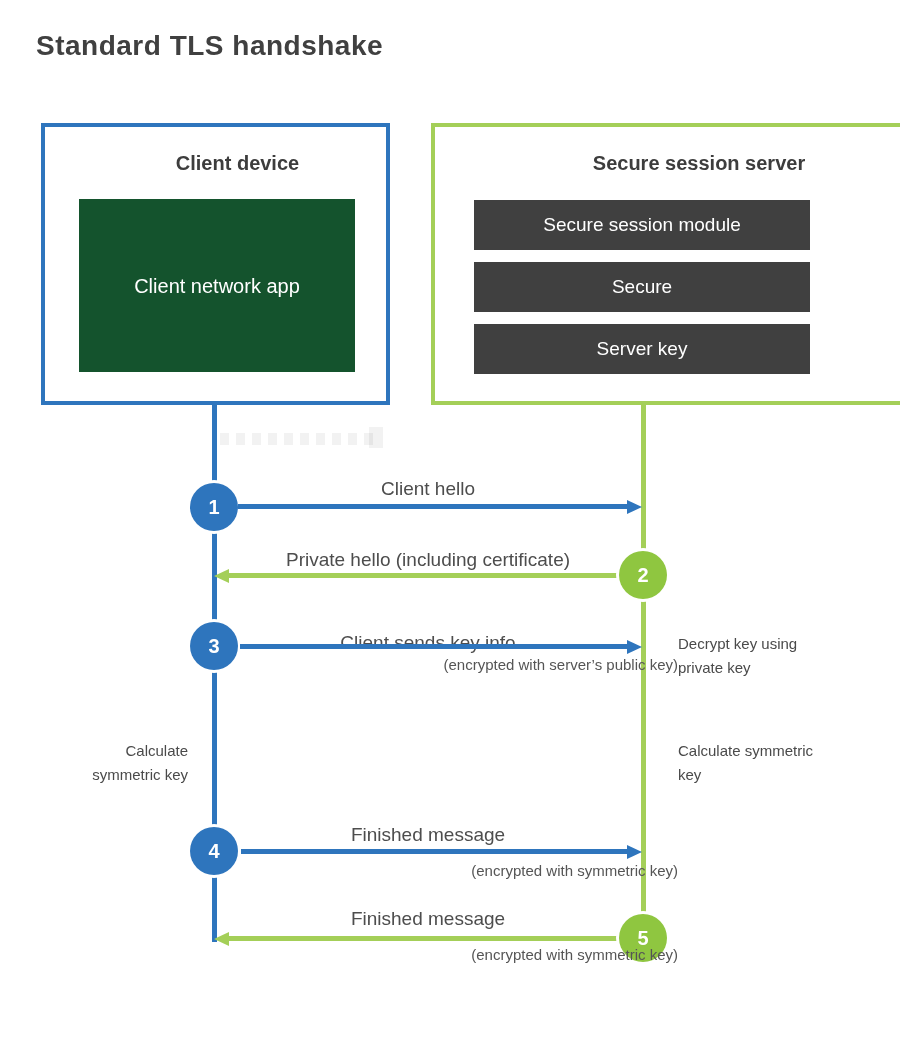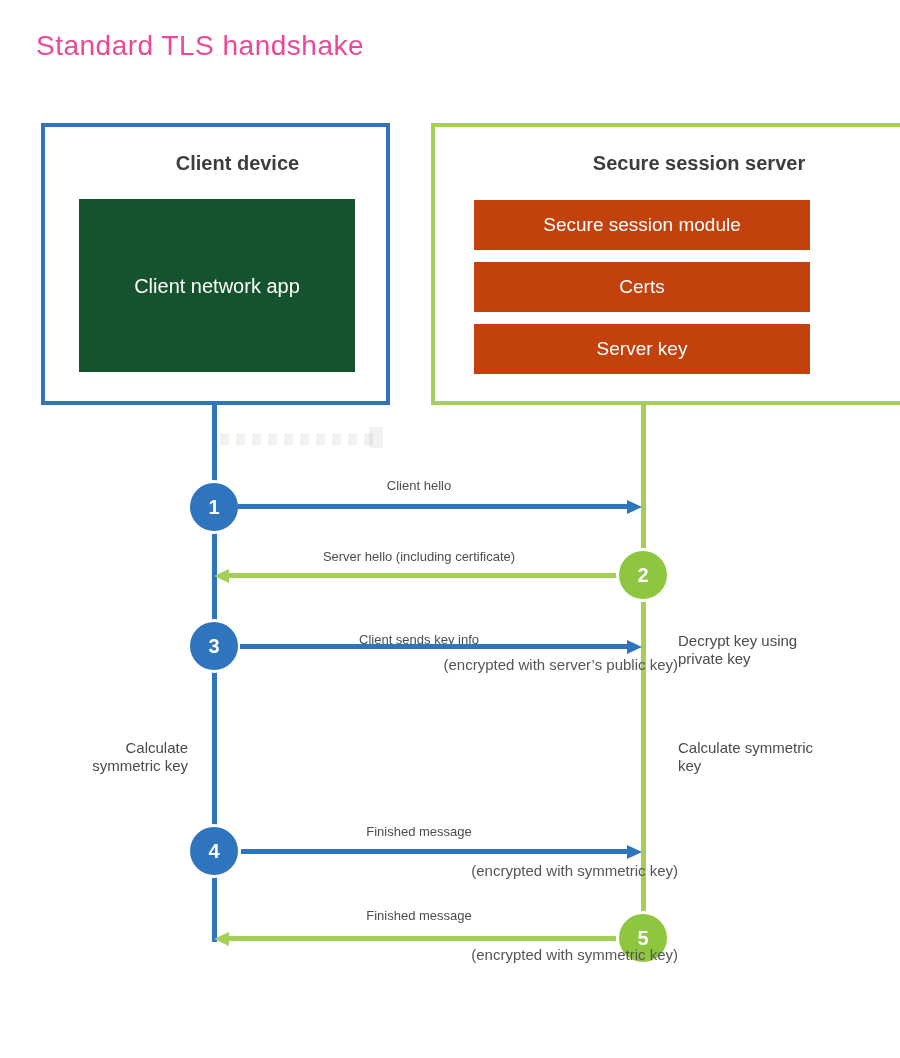--- a/index.html
+++ b/index.html
@@ -1,39 +1,39 @@
 <!DOCTYPE html>
 <html><head>
 <meta charset="utf-8">
 <style>
   html,body{margin:0;padding:0;background:#ffffff;}
   .canvas{
     position:relative;width:900px;height:1058px;background:#ffffff;overflow:hidden;
     font-family:"Liberation Sans",sans-serif;
   }
   .page-title{
-    position:absolute;left:36px;top:30px;font-size:28px;font-weight:400;
-    color:#ec4899;letter-spacing:.5px;
+    position:absolute;left:36px;top:30px;font-size:28px;font-weight:700;
+    color:#404040;letter-spacing:.5px;
   }
   
   .actor-box{position:absolute;top:123px;height:282px;background:#fff;box-sizing:border-box;}
   .client-box{left:41px;width:349px;border:4px solid #2e75bd;}
   .server-box{left:431px;width:492px;border:4px solid #a4cf58;}
   .actor-heading{
     position:absolute;left:0;right:0;top:25px;text-align:center;
     font-size:20px;font-weight:700;color:#3d3d3d;margin-left:44px;
   }
   .client-app{
     position:absolute;left:34px;top:72px;width:276px;height:173px;background:#14532d;
     display:flex;align-items:center;justify-content:center;text-align:center;
     color:#ffffff;font-size:20px;line-height:1.5;padding:0 34px;box-sizing:border-box;
   }
   .server-bars{position:absolute;left:39px;top:73px;width:336px;}
   .server-bar{
-    height:50px;margin-bottom:12px;background:#c2410c;color:#ffffff;
+    height:50px;margin-bottom:12px;background:#404040;color:#ffffff;
     display:flex;align-items:center;justify-content:center;font-size:19px;
   }
   
   .vline{position:absolute;width:5px;top:405px;}
   .vline-blue{left:212px;height:537px;background:#2e75bd;}
   .vline-green{left:641px;height:533px;background:#a4cf58;}
   
   .ghost-dashes{
     position:absolute;left:220px;top:433px;width:158px;height:12px;
     background:repeating-linear-gradient(90deg,rgba(0,0,0,0.05) 0 9px,transparent 9px 16px);
@@ -52,29 +52,29 @@
   .circle-green{background:#8fc640;}
   
   .hline{position:absolute;height:5px;}
   .hline-blue{background:#2e75bd;}
   .hline-green{background:#a4cf58;}
   .head{position:absolute;width:0;height:0;border-top:7px solid transparent;border-bottom:7px solid transparent;}
   .head-right{border-left:15px solid #2e75bd;}
   .head-left{border-right:15px solid #a4cf58;}
   
   .msg-label{
-    position:absolute;left:169px;width:500px;text-align:center;
-    font-size:13px;color:#4d4d4d;
+    position:absolute;left:178px;width:500px;text-align:center;
+    font-size:19px;color:#4d4d4d;
   }
   .msg-sub{
     position:absolute;left:178px;width:500px;text-align:right;
     font-size:15px;color:#555555;
   }
   .side-note{
-    position:absolute;font-size:15px;line-height:18px;color:#4a4a4a;
+    position:absolute;font-size:15px;line-height:24px;color:#4a4a4a;
   }
   .note-right{left:678px;width:145px;text-align:left;}
   .note-left{left:58px;width:130px;text-align:right;}
 </style>
 </head>
 <body>
 
 <div class="canvas">
 
   <div class="page-title">Standard TLS handshake</div>
@@ -83,39 +83,39 @@
     <div class="actor-heading">Client device</div>
     <div class="client-app">
       <span>Client network app</span>
     </div>
   </div>
 
   <div class="actor-box server-box">
     <div class="actor-heading">Secure session server</div>
     <div class="server-bars">
       <div class="server-bar">Secure session module</div>
-      <div class="server-bar">Certs</div>
+      <div class="server-bar">Secure</div>
       <div class="server-bar">Server key</div>
     </div>
   </div>
 
   <div class="vline vline-blue"></div>
   <div class="vline vline-green"></div>
 
   <div class="ghost-dashes"></div>
   <div class="ghost-tall"></div>
 
   <div class="step-circle circle-blue" style="left:190px;top:483px;">
     <span>1</span>
   </div>
   <div class="msg-label" style="top:478px;">Client hello</div>
   <div class="hline hline-blue" style="left:238px;top:504px;width:389px;"></div>
   <div class="head head-right" style="left:627px;top:500px;"></div>
 
-  <div class="msg-label" style="top:549px;">Server hello (including certificate)</div>
+  <div class="msg-label" style="top:549px;">Private hello (including certificate)</div>
   <div class="head head-left" style="left:214px;top:569px;"></div>
   <div class="hline hline-green" style="left:229px;top:573px;width:390px;"></div>
   <div class="step-circle circle-green" style="left:619px;top:551px;">
     <span>2</span>
   </div>
 
   <div class="step-circle circle-blue" style="left:190px;top:622px;">
     <span>3</span>
   </div>
   <div class="msg-label" style="top:620px;margin-top:12px;">Client sends key info</div>

